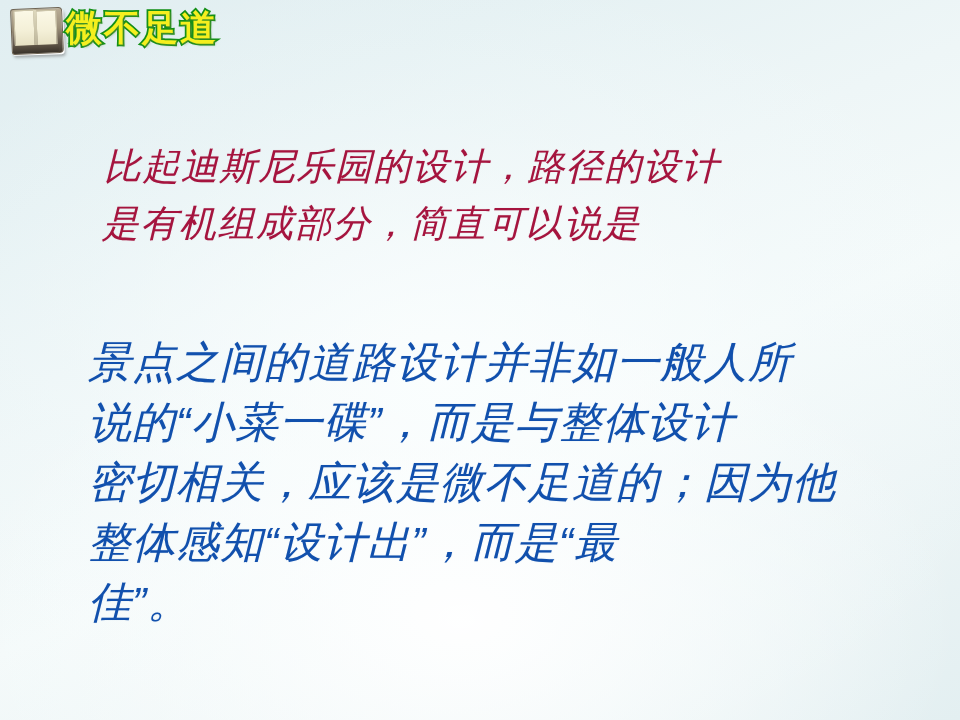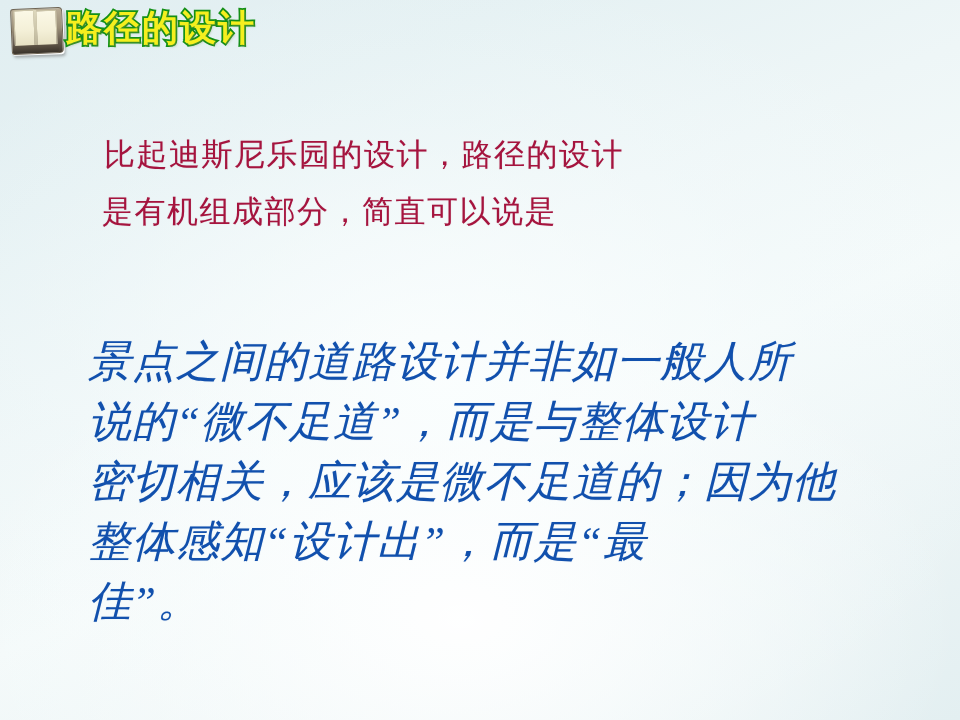--- a/index.html
+++ b/index.html
@@ -144,39 +144,40 @@
     position: absolute;
     white-space: nowrap;
   }
   .para .line {
     white-space: pre;
     font-weight: normal;
   }
 
   .para-red {
     left: 100px;
-    top: 126px;
+    top: 138px;
     color: #a5143e;
-    font-size: 31px;
+    font-size: 37px;
     line-height: 57px;
     font-family: "Liberation Serif", "DejaVu Serif", serif;
+    font-style: italic;
     letter-spacing: 1.5px;
     text-shadow: 0 0 1px rgba(165,20,62,0.25);
   }
   .para-red .line:nth-child(1) { padding-left: 4px; }
   .para-red .line:nth-child(2) { padding-left: 2px; }
   .para-red .line:nth-child(3) { padding-left: 12px; }
 
   .para-blue {
     left: 88px;
     top: 332px;
     color: #1150ad;
     font-size: 43px;
     line-height: 60px;
-    font-family: Liberation Serif, serif;
+    font-family: Liberation Sans, sans-serif;
     font-style: italic;
     letter-spacing: 1px;
     text-shadow: 0 0 1px rgba(17,80,173,0.25);
   }
 </style>
 </head>
 <body>
 
 <div class="slide">
 
@@ -184,29 +185,29 @@
 
     <div class="book-icon">
       <div class="shadow"></div>
       <div class="cover"></div>
       <div class="page-left"></div>
       <div class="page-right"></div>
       <div class="spine"></div>
       <div class="bottom-edge"></div>
     </div>
 
-    <div class="badge-title">路径的设计</div>
+    <div class="badge-title">微不足道</div>
   </div>
 
   <div class="para para-red">
     <div class="line">比起迪斯尼乐园的设计，路径的设计</div>
     <div class="line">是有机组成部分，简直可以说是</div>
   </div>
 
   <div class="para para-blue">
     <div class="line">景点之间的道路设计并非如一般人所</div>
-    <div class="line">说的“微不足道”，而是与整体设计</div>
+    <div class="line">说的“小菜一碟”，而是与整体设计</div>
     <div class="line">密切相关，应该是微不足道的；因为他</div>
     <div class="line">整体感知“设计出”，而是“最</div>
     <div class="line">佳”。</div>
   </div>
 
 </div>
 
 </body></html>

